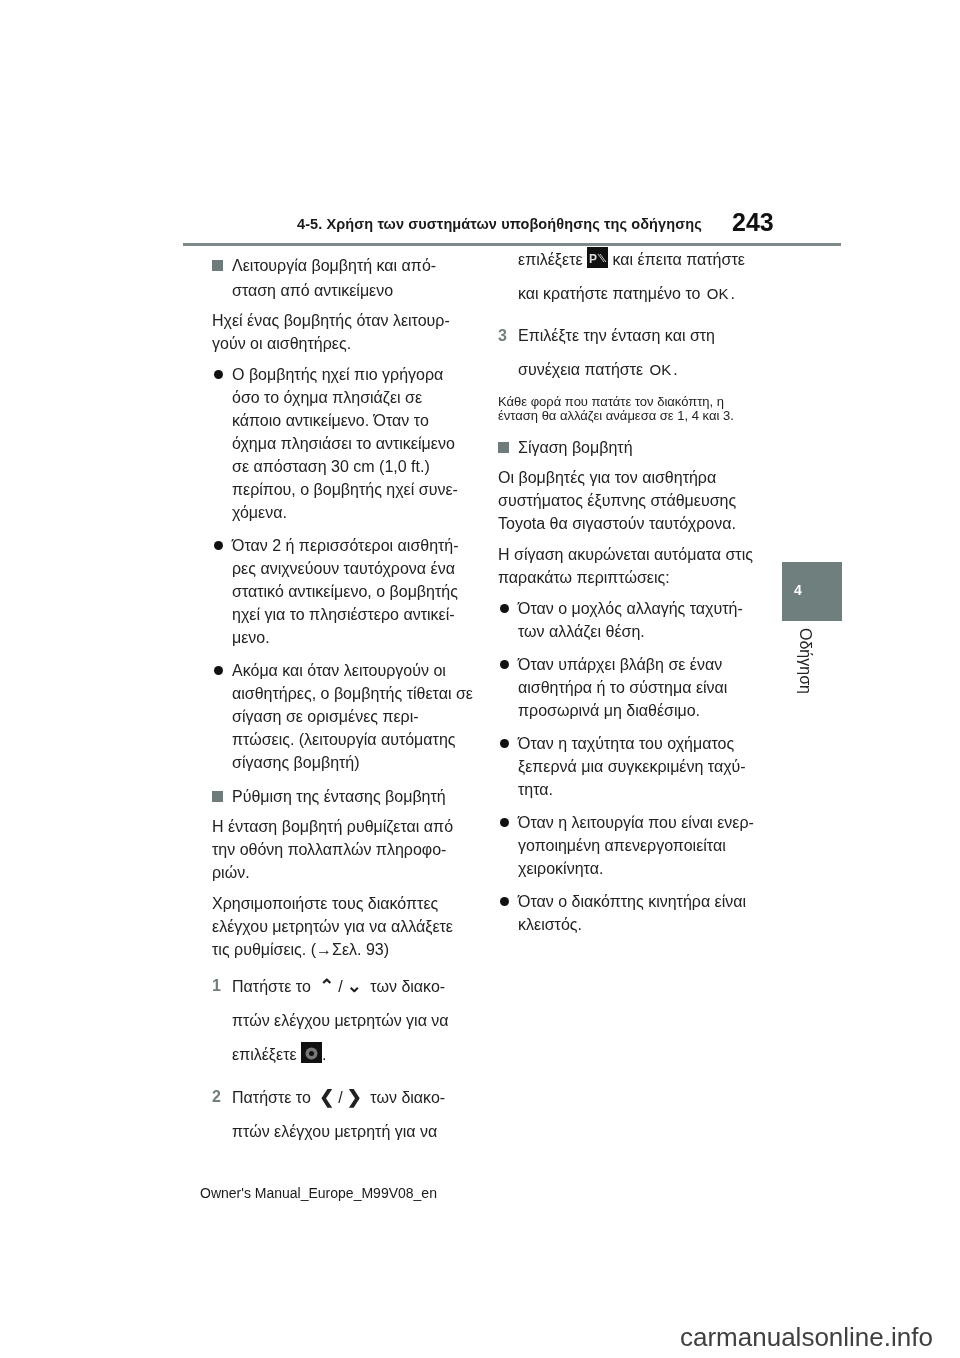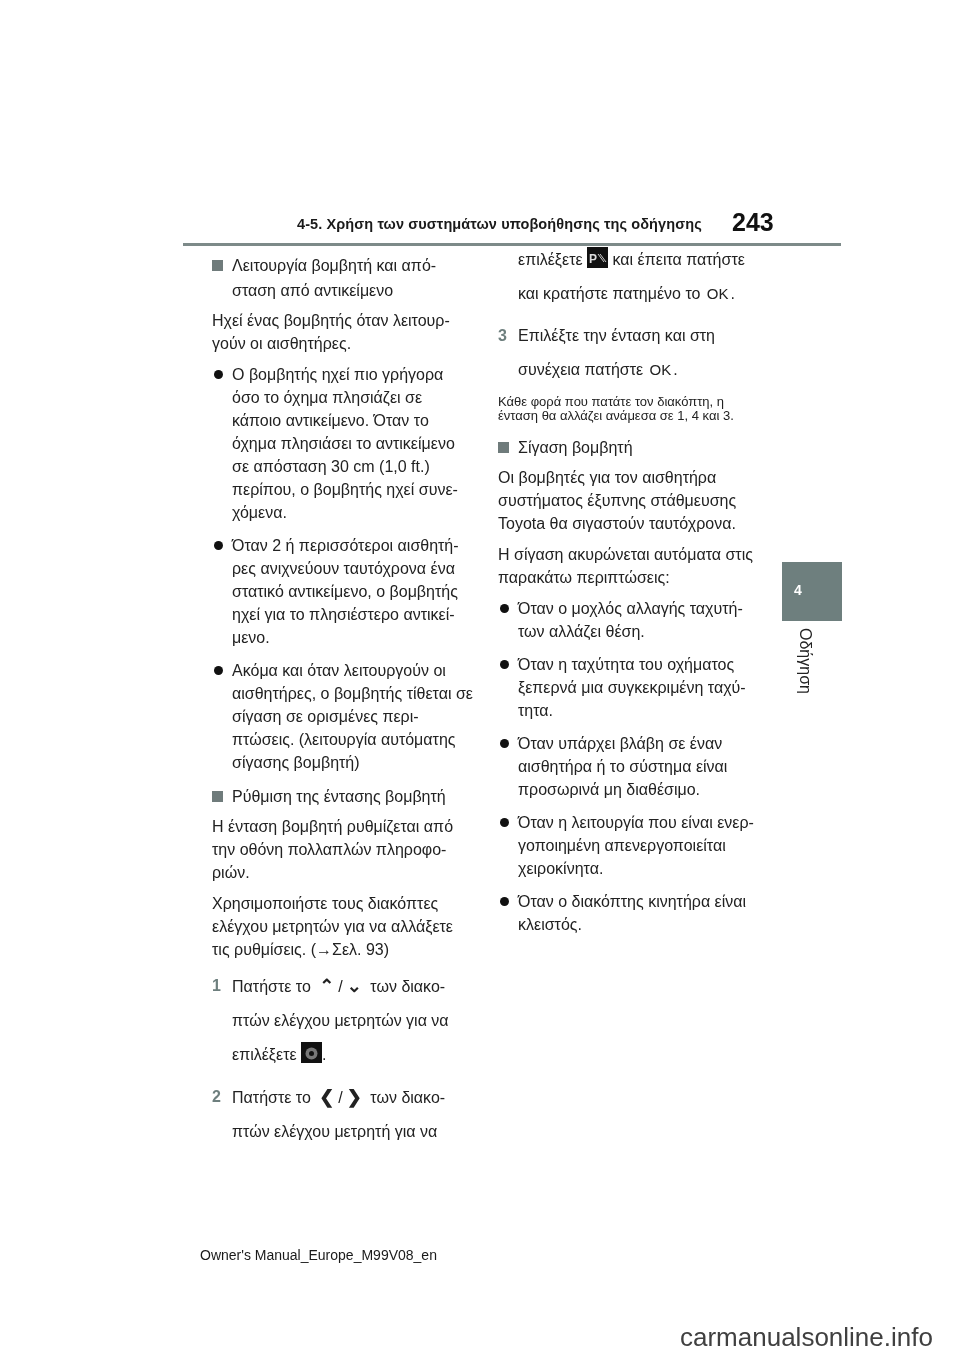--- a/index.html
+++ b/index.html
@@ -19,21 +19,21 @@
   .heading .sq { position:absolute; left:0; top:7px; width:11px; height:11px; background:#6f7b7b; }
   .para { margin:0 0 8px 0; }
   .bullet { position:relative; padding-left:20px; margin:0 0 10px 0; }
   .bullet .dot { position:absolute; left:2px; top:7px; width:9px; height:9px; border-radius:50%; background:#111; }
   .step { position:relative; padding-left:20px; margin:0 0 8px 0; line-height:34px; }
   .step .num { position:absolute; left:0; top:0; font-weight:bold; color:#6e7f7e; }
   .icon-box { display:inline-block; width:21px; height:21px; background:#111; vertical-align:-4px; position:relative; }
   .chev { display:inline-block; font-weight:bold; font-size:18px; margin:0 4px; }
   .okkey { font-size:15px; margin:0 2px; }
   .note { font-size:13px; line-height:14px; margin:4px 0 12px 0; }
-  .footer { position:absolute; left:200px; top:1247px; font-size:14px; color:#1a1a1a; }
+  .footer { position:absolute; left:200px; top:1185px; font-size:14px; color:#1a1a1a; }
   .watermark { position:absolute; left:680px; top:1322px; font-size:26px; color:#404040; }
 </style>
 </head>
 <body>
 
 <div class="hdr-title">4-5. Χρήση των συστημάτων υποβοήθησης της οδήγησης</div>
 <div class="hdr-page">243</div>
 <div class="hdr-rule"></div>
 
 <div class="side-tab">
@@ -82,20 +82,20 @@
   <div class="step">
     <span class="num">3</span>
     <span>Επιλέξτε την ένταση και στη συνέχεια πατήστε</span>
     <span class="okkey">OK</span><span>.</span>
   </div>
   <p class="note">Κάθε φορά που πατάτε τον διακόπτη, η ένταση θα αλλάζει ανάμεσα σε 1, 4 και 3.</p>
   <div class="heading"><span class="sq"></span><span>Σίγαση βομβητή</span></div>
   <p class="para">Οι βομβητές για τον αισθητήρα συστήματος έξυπνης στάθμευσης Toyota θα σιγαστούν ταυτόχρονα.</p>
   <p class="para">Η σίγαση ακυρώνεται αυτόματα στις παρακάτω περιπτώσεις:</p>
   <div class="bullet"><span class="dot"></span><span>Όταν ο μοχλός αλλαγής ταχυτή-των αλλάζει θέση.</span></div>
+  <div class="bullet"><span class="dot"></span><span>Όταν υπάρχει βλάβη σε έναν αισθητήρα ή το σύστημα είναι προσωρινά μη διαθέσιμο.</span></div>
   <div class="bullet"><span class="dot"></span><span>Όταν η ταχύτητα του οχήματος ξεπερνά μια συγκεκριμένη ταχύ-τητα.</span></div>
-  <div class="bullet"><span class="dot"></span><span>Όταν υπάρχει βλάβη σε έναν αισθητήρα ή το σύστημα είναι προσωρινά μη διαθέσιμο.</span></div>
   <div class="bullet"><span class="dot"></span><span>Όταν η λειτουργία που είναι ενερ-γοποιημένη απενεργοποιείται χειροκίνητα.</span></div>
   <div class="bullet"><span class="dot"></span><span>Όταν ο διακόπτης κινητήρα είναι κλειστός.</span></div>
 </div>
 
 <div class="footer">Owner's Manual_Europe_M99V08_en</div>
 <div class="watermark">carmanualsonline.info</div>
 
 </body></html>

